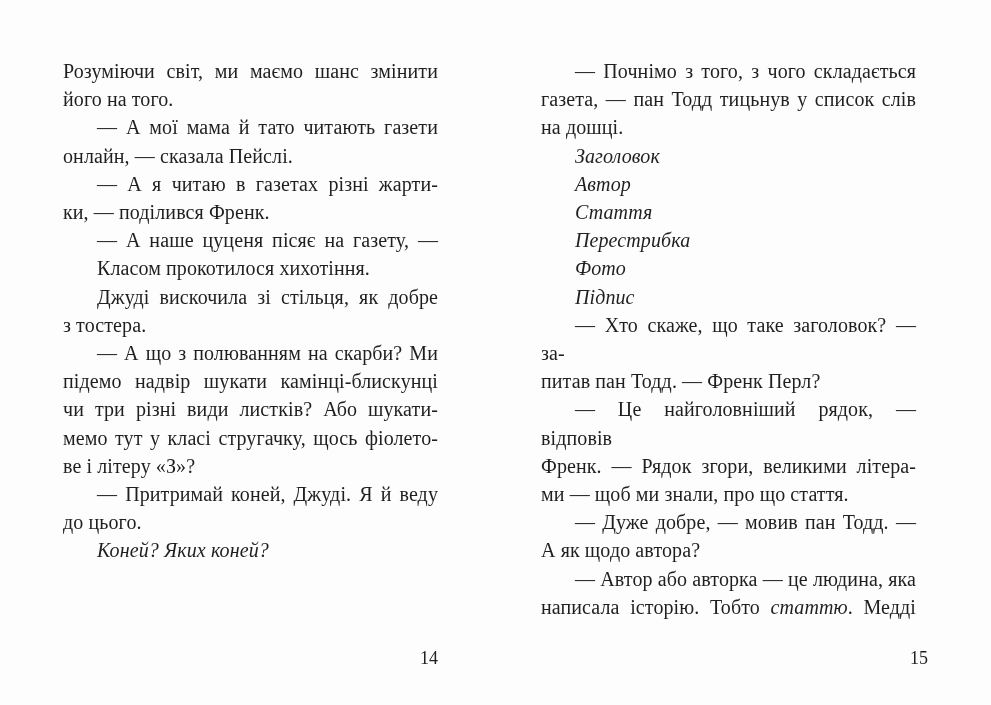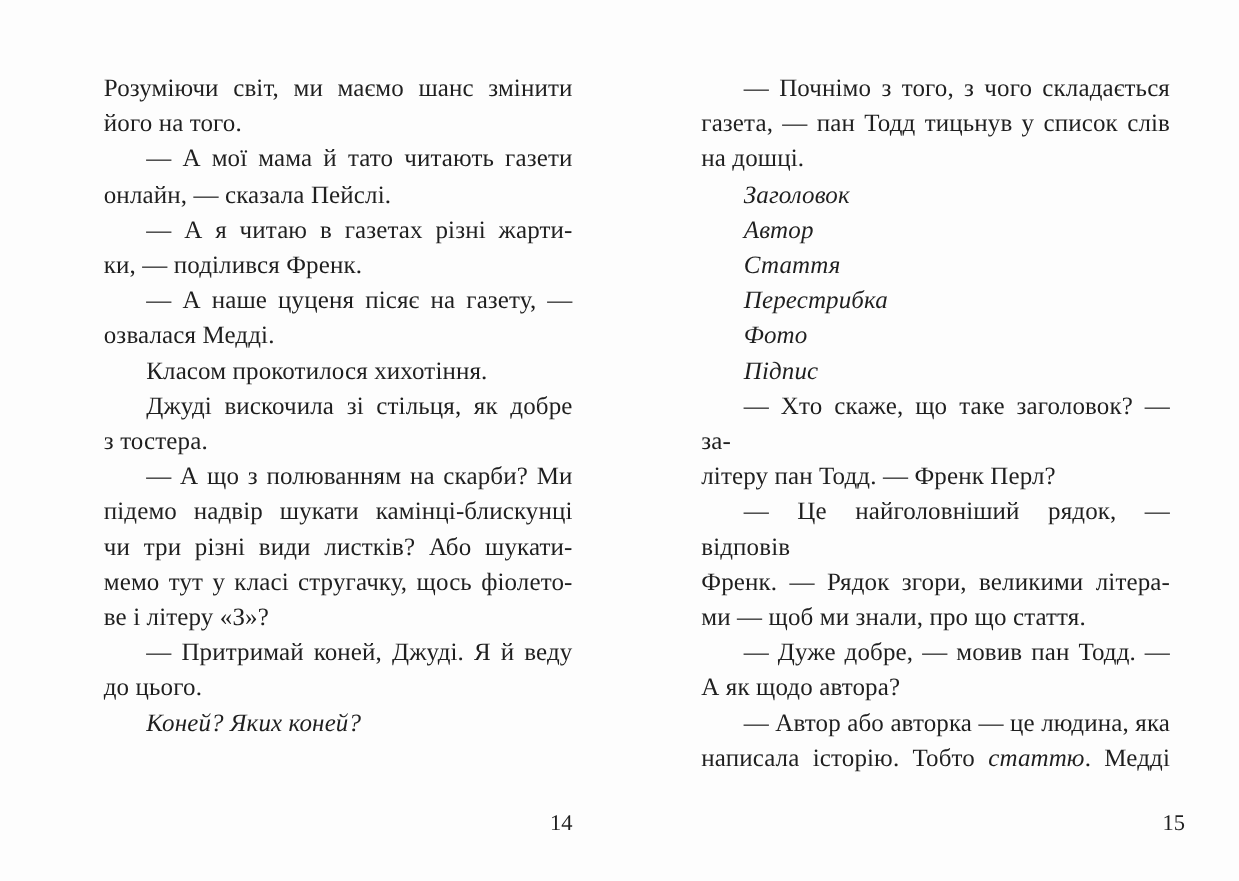--- a/index.html
+++ b/index.html
@@ -15,21 +15,20 @@
     font-family: "Liberation Serif", "DejaVu Serif", serif;
   }
   .spread {
     position: absolute;
     inset: 0;
   }
   .page {
     position: absolute;
     top: 0;
     height: 705px;
-    margin-left: 20px;
   }
   .page-left  { left: 0;   width: 495px; }
   .page-right { left: 495px; width: 496px; }
   .text-col {
     position: absolute;
     top: 57px;
     width: 375px;
     color: var(--text-color, #1f1f1f);
     font-size: 20px;
     line-height: 28.2px;
@@ -69,21 +68,20 @@
 
   <div class="page page-left">
     <div class="text-col">
         <div class="line just"><span>Розуміючи світ, ми маємо шанс змінити</span></div>
         <div class="line"><span>його на того.</span></div>
         <div class="line just ind"><span>— А мої мама й тато читають газети</span></div>
         <div class="line"><span>онлайн, — сказала Пейслі.</span></div>
         <div class="line just ind"><span>— А я читаю в газетах різні жарти-</span></div>
         <div class="line"><span>ки, — поділився Френк.</span></div>
         <div class="line just ind"><span>— А наше цуценя пісяє на газету, —</span></div>
-        <div class="line"><span>озвалася Медді.</span></div>
         <div class="line ind"><span>Класом прокотилося хихотіння.</span></div>
         <div class="line just ind"><span>Джуді вискочила зі стільця, як добре</span></div>
         <div class="line"><span>з тостера.</span></div>
         <div class="line just ind"><span>— А що з полюванням на скарби? Ми</span></div>
         <div class="line just"><span>підемо надвір шукати камінці-блискунці</span></div>
         <div class="line just"><span>чи три різні види листків? Або шукати-</span></div>
         <div class="line just"><span>мемо тут у класі стругачку, щось фіолето-</span></div>
         <div class="line"><span>ве і літеру «З»?</span></div>
         <div class="line just ind"><span>— Притримай коней, Джуді. Я й веду</span></div>
         <div class="line"><span>до цього.</span></div>
@@ -97,21 +95,21 @@
         <div class="line just ind"><span>— Почнімо з того, з чого складається</span></div>
         <div class="line just"><span>газета, — пан Тодд тицьнув у список слів</span></div>
         <div class="line"><span>на дошці.</span></div>
         <div class="line ind"><span class="it">Заголовок</span></div>
         <div class="line ind"><span class="it">Автор</span></div>
         <div class="line ind"><span class="it">Стаття</span></div>
         <div class="line ind"><span class="it">Перестрибка</span></div>
         <div class="line ind"><span class="it">Фото</span></div>
         <div class="line ind"><span class="it">Підпис</span></div>
         <div class="line just ind"><span>— Хто скаже, що таке заголовок? — за-</span></div>
-        <div class="line"><span>літеру пан Тодд. — Френк Перл?</span></div>
+        <div class="line"><span>питав пан Тодд. — Френк Перл?</span></div>
         <div class="line just ind"><span>— Це найголовніший рядок, — відповів</span></div>
         <div class="line just"><span>Френк. — Рядок згори, великими літера-</span></div>
         <div class="line"><span>ми — щоб ми знали, про що стаття.</span></div>
         <div class="line just ind"><span>— Дуже добре, — мовив пан Тодд. —</span></div>
         <div class="line"><span>А як щодо автора?</span></div>
         <div class="line just ind"><span>— Автор або авторка — це людина, яка</span></div>
         <div class="line just"><span>написала історію. Тобто </span><span class="it">статтю</span><span>. Медді</span></div>
       </div>
     <div class="folio">15</div>
   </div>

